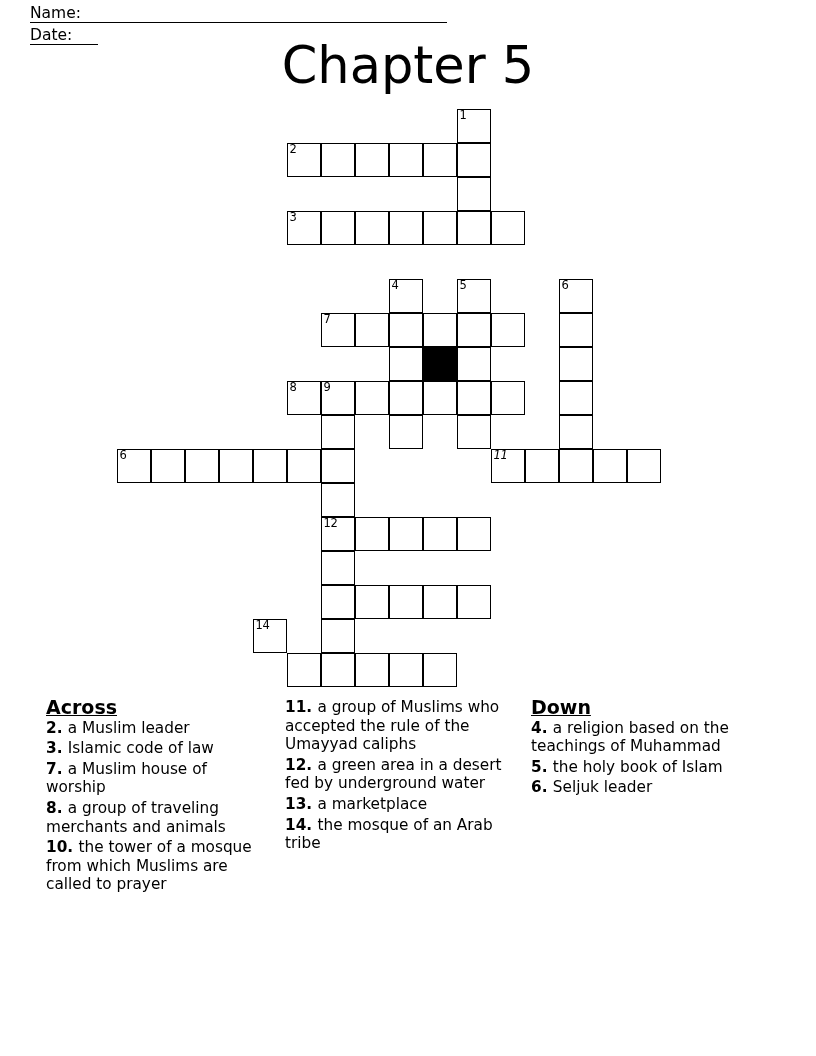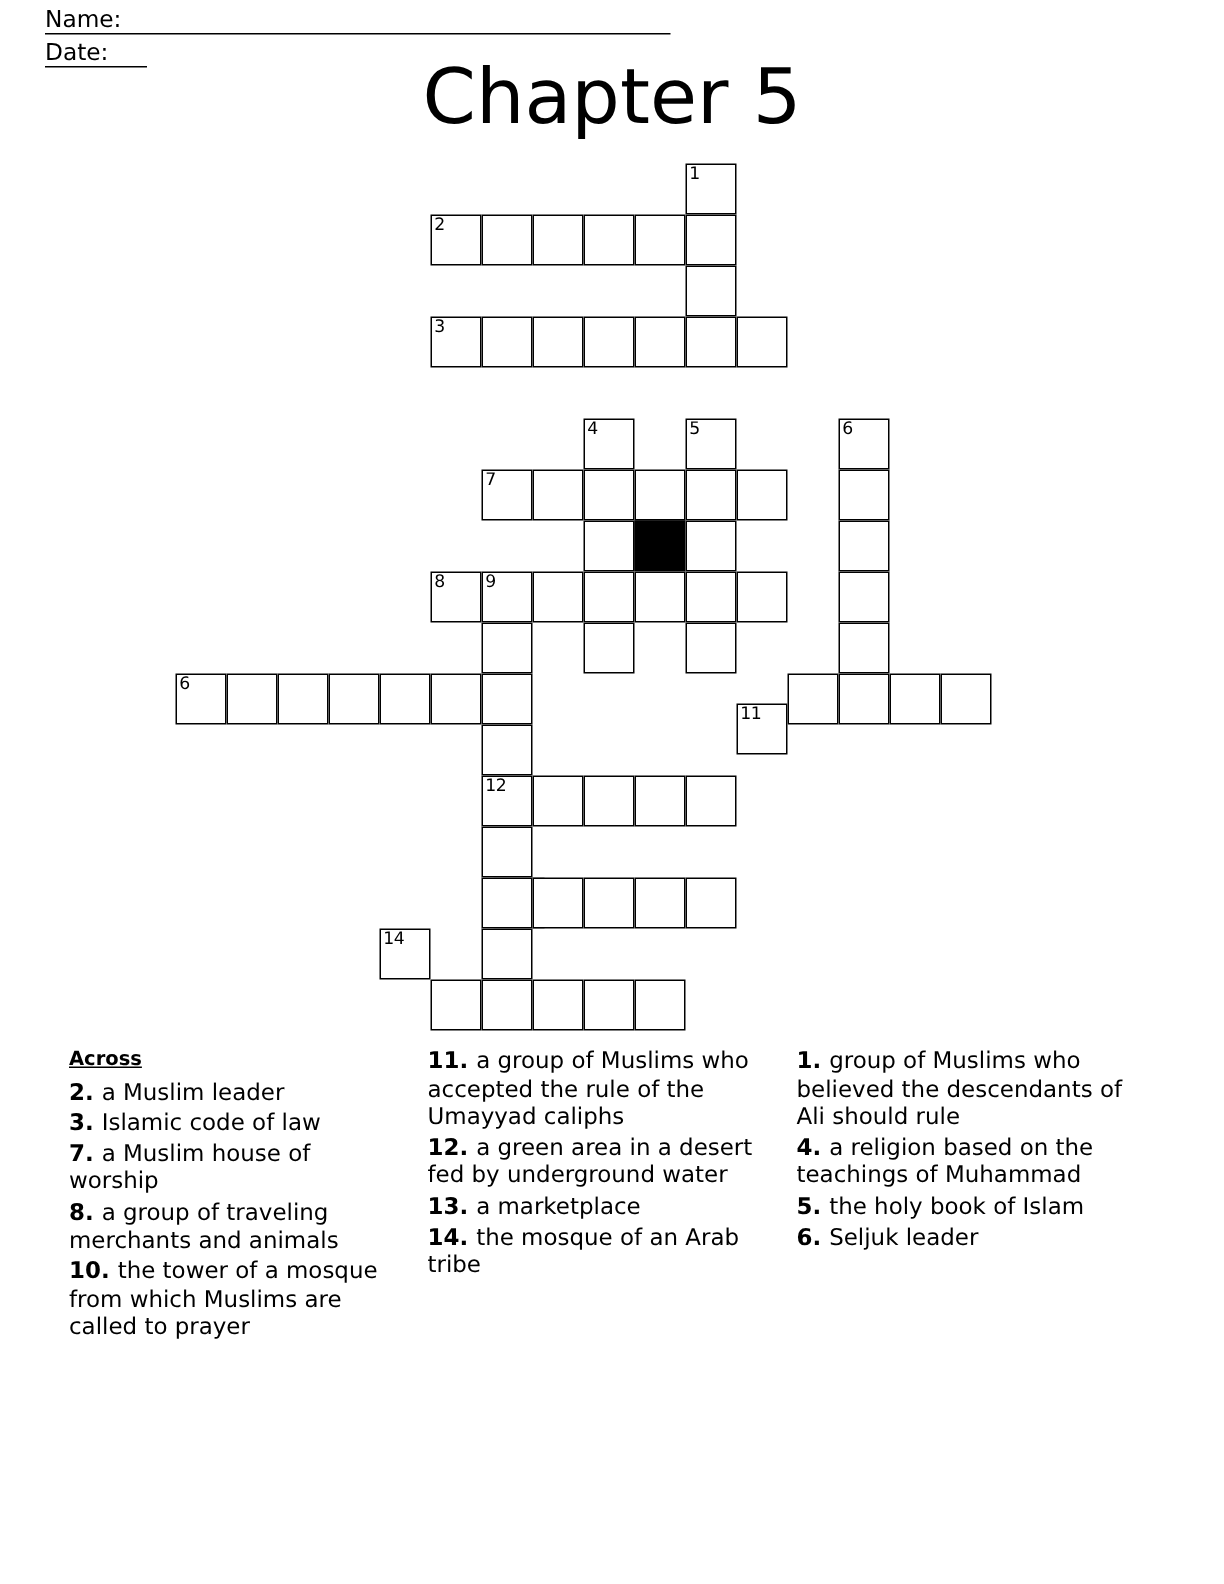--- a/index.html
+++ b/index.html
@@ -107,21 +107,21 @@
     font-size: 15.3px;
     line-height: 18.6px;
   }
   .clue-col.col1 { left: 46px;  width: 215px; }
   .clue-col.col2 { left: 285px; width: 235px; }
   .clue-col.col3 { left: 531px; width: 228px; }
 
   .clue-head {
     font-weight: bold;
     text-decoration: underline;
-    font-size: 13px;
+    font-size: 19px;
     margin-bottom: 2px;
     display: block;
   }
   .clue {
     display: block;
     margin-bottom: 2px;
   }
   .clue .n {
     font-weight: bold;
   }
@@ -203,21 +203,21 @@
     <div class="cell" style="left: 559px; top: 415px;"></div>
     <div class="cell" style="left: 117px; top: 449px;">
       <span class="num">6</span>
     </div>
     <div class="cell" style="left: 151px; top: 449px;"></div>
     <div class="cell" style="left: 185px; top: 449px;"></div>
     <div class="cell" style="left: 219px; top: 449px;"></div>
     <div class="cell" style="left: 253px; top: 449px;"></div>
     <div class="cell" style="left: 287px; top: 449px;"></div>
     <div class="cell" style="left: 321px; top: 449px;"></div>
-    <div class="cell" style="left: 491px; top: 469px;">
+    <div class="cell" style="left: 491px; top: 449px; font-style: italic;">
       <span class="num">11</span>
     </div>
     <div class="cell" style="left: 525px; top: 449px;"></div>
     <div class="cell" style="left: 559px; top: 449px;"></div>
     <div class="cell" style="left: 593px; top: 449px;"></div>
     <div class="cell" style="left: 627px; top: 449px;"></div>
     <div class="cell" style="left: 321px; top: 483px;"></div>
     <div class="cell" style="left: 321px; top: 517px;">
       <span class="num">12</span>
     </div>
@@ -261,21 +261,21 @@
   <div class="clue-col col2">
     <div id="across-col2">
         <span class="clue"><span class="n">11. </span><span class="t">a group of Muslims who accepted the rule of the Umayyad caliphs</span></span>
         <span class="clue"><span class="n">12. </span><span class="t">a green area in a desert fed by underground water</span></span>
         <span class="clue"><span class="n">13. </span><span class="t">a marketplace</span></span>
         <span class="clue"><span class="n">14. </span><span class="t">the mosque of an Arab tribe</span></span>
       </div>
   </div>
 
   <div class="clue-col col3">
+    <span class="clue-head">Down</span>
     <div id="down-col">
-        <span class="clue"><span class="n">1. </span><span class="t">group of Muslims who believed the descendants of Ali should rule</span></span>
         <span class="clue"><span class="n">4. </span><span class="t">a religion based on the teachings of Muhammad</span></span>
         <span class="clue"><span class="n">5. </span><span class="t">the holy book of Islam</span></span>
         <span class="clue"><span class="n">6. </span><span class="t">Seljuk leader</span></span>
       </div>
   </div>
 
 </div>
 
 </body></html>

